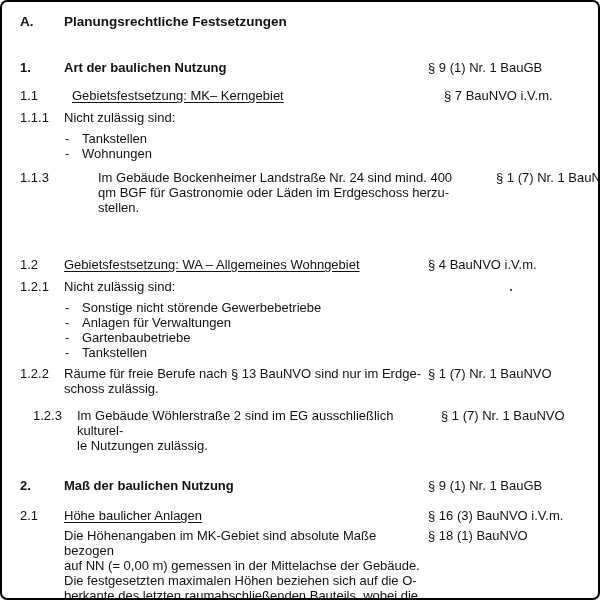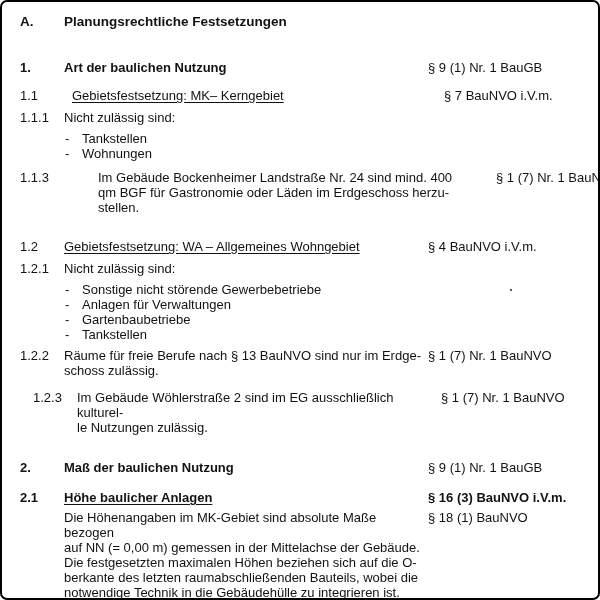--- a/index.html
+++ b/index.html
@@ -28,27 +28,27 @@
   .items{margin-left:44px;}
   .item{display:flex;}
   .dash{width:17px;flex:0 0 17px;padding-left:1px;}
 
   
   #row-1{margin-top:30px;}
   #row-1-1{margin-top:13px;gap:8px;}
   #row-1-1-1{margin-top:7px;}
   #items-1-1-1{margin-top:6px;}
   #row-1-1-3{margin-top:9px;gap:34px;}
-  #row-1-2{margin-top:24px;}
+  #row-1-2{margin-top:42px;}
   #row-1-2-1{margin-top:7px;}
   #items-1-2-1{margin-top:6px;}
   #row-1-2-2{margin-top:6px;}
   #row-1-2-3{margin-top:12px;margin-left:13px;}
   #row-2{margin-top:25px;}
-  #row-2-1{margin-top:15px;font-weight:bold;}
+  #row-2-1{margin-top:15px;}
   #row-2-1-body{margin-top:5px;}
 
   .artifact-dot{
     position:absolute;left:508px;top:287px;
     width:2px;height:2px;background:#222;border-radius:50%;
   }
 </style>
 </head>
 <body>
 

